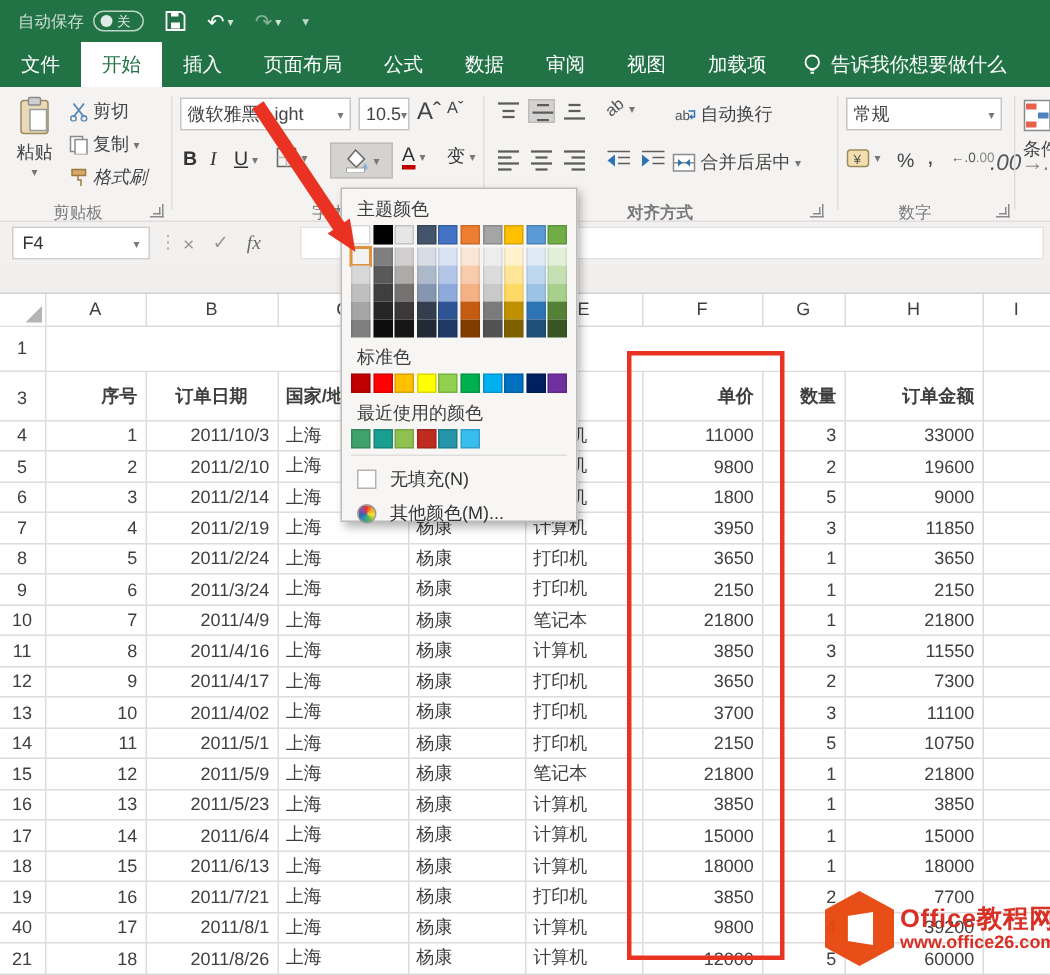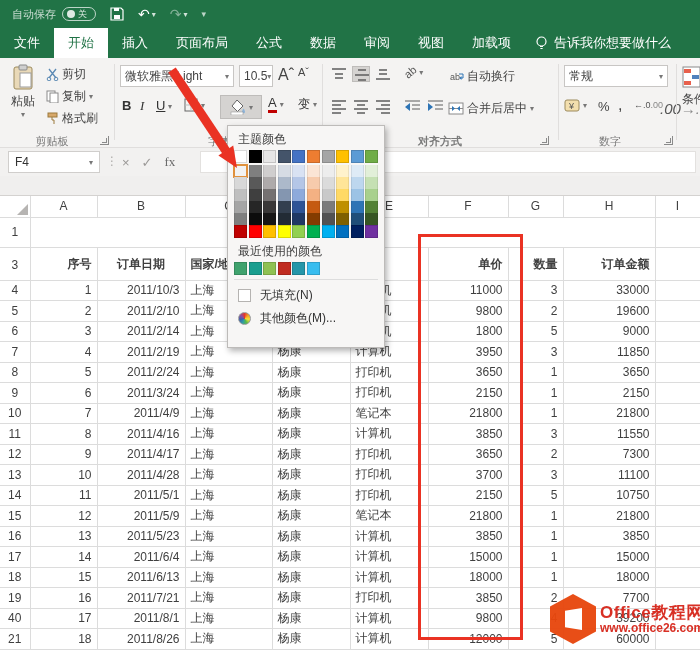--- a/index.html
+++ b/index.html
@@ -36,21 +36,21 @@
   .combo { background:#fff; border:1px solid #c8c6c4; display:flex; align-items:center; justify-content:space-between; padding:0 4px; height:22px; }
 
   .bar-icon line { stroke:#5c5c5c; stroke-width:1.5; }
   .pressed { background:#d5d3d1; border:1px solid #bebcba; }
 
   
   .formulabar { position:absolute; left:0; top:148px; width:700px; height:28px; background:#f2f1f0; display:flex; align-items:center; }
   .namebox { position:absolute; left:8px; top:3px; width:92px; height:22px; background:#fff; border:1px solid #d0cecc; display:flex; align-items:center; justify-content:space-between; padding:0 6px; font-size:12px; color:#333; }
   .fbar-dots { position:absolute; left:106px; top:6px; color:#b0aeac; font-size:12px; }
   .fbar-btns { position:absolute; left:122px; top:3px; display:flex; gap:12px; align-items:center; height:22px; color:#9a9896; font-size:13px; }
-  .fx { font-family:"Liberation Serif",serif; color:#6a6a6a; }
+  .fx { font-family:"Liberation Serif",serif; font-style:italic; color:#6a6a6a; }
   .fbar-input { position:absolute; left:200px; top:3px; width:496px; height:22px; background:#fff; border:1px solid #e3e1df; }
   .subband { position:absolute; left:0; top:176px; width:700px; height:20px; background:#f0efee; border-bottom:1px solid #d4d2d0; }
 
   
   .sheet { position:absolute; left:0; top:196px; width:700px; height:454px; background:#fff; }
   table.grid { border-collapse:collapse; table-layout:fixed; width:700px; }
   table.grid td { overflow:hidden; white-space:nowrap; font-size:12px; color:#3f3f3f; padding:0 5px; height:20.5px; border-right:1px solid #dcdcdc; border-bottom:1px solid #dcdcdc; background:#fff; }
   td.hdr { background:#f1f1f1; color:#6b6b6b; text-align:center; font-size:12px; border-right:1px solid #cfcfcf; border-bottom:1px solid #cfcfcf; padding:0; }
   td.corner { position:relative; background:#f1f1f1; }
   td.corner:after { content:""; position:absolute; right:2px; bottom:2px; border-left:11px solid transparent; border-bottom:11px solid #b6b4b2; }
@@ -162,21 +162,21 @@
       <span class="ribtxt">剪切</span>
     </div>
     <div style="position:absolute;left:46px;top:30px;justify-content:flex-end;" class="ribbtn">
       <svg width="13" height="13" viewBox="0 0 13 13">
           <rect x="1" y="1" width="8" height="10" fill="#fff" stroke="#8a8a8a"></rect>
           <rect x="4" y="3" width="8" height="10" fill="#fff" stroke="#8a8a8a"></rect>
         </svg>
       <span class="ribtxt">复制</span>
       <span class="drop">▾</span>
     </div>
-    <div style="position:absolute;left:46px;top:52px;" class="ribbtn">
+    <div style="position:absolute;left:46px;top:52px;font-style:italic;" class="ribbtn">
       <svg width="13" height="13" viewBox="0 0 13 13">
           <rect x="2" y="1" width="9" height="4" fill="#d7a86a" stroke="#9c7a3d"></rect>
           <path d="M6 5v3h2v4" stroke="#9c7a3d" fill="none"></path>
         </svg>
       <span class="ribtxt">格式刷</span>
     </div>
     <div class="grp-label" style="left:22px;width:60px;">剪贴板</div>
     <div class="launcher" style="left:100px;"></div>
     <div class="rib-sep" style="left:114px;"></div>
 
@@ -504,21 +504,21 @@
             <td class="l">杨康</td>
             <td class="l">打印机</td>
             <td class="r selcol">3650</td>
             <td class="r">2</td>
             <td class="r dashR">7300</td>
             <td class="outside"></td>
           </tr>
           <tr>
             <td class="hdr">13</td>
             <td class="r">10</td>
-            <td class="r">2011/4/28</td>
+            <td class="r">2011/4/02</td>
             <td class="l">上海</td>
             <td class="l">杨康</td>
             <td class="l">打印机</td>
             <td class="r selcol">3700</td>
             <td class="r">3</td>
             <td class="r dashR">11100</td>
             <td class="outside"></td>
           </tr>
           <tr>
             <td class="hdr">14</td>
@@ -707,20 +707,21 @@
           <div class="vsw" style="background: rgb(31, 78, 121);"></div>
         </div>
         <div class="varcol">
           <div class="vsw" style="background: rgb(226, 239, 217);"></div>
           <div class="vsw" style="background: rgb(197, 224, 179);"></div>
           <div class="vsw" style="background: rgb(168, 208, 141);"></div>
           <div class="vsw" style="background: rgb(83, 129, 53);"></div>
           <div class="vsw" style="background: rgb(55, 86, 35);"></div>
         </div>
       </div>
+    <div class="pal-label">标准色</div>
     <div class="swrow" id="stdrow">
         <div class="sw" style="background: rgb(192, 0, 0);"></div>
         <div class="sw" style="background: rgb(255, 0, 0);"></div>
         <div class="sw" style="background: rgb(255, 192, 0);"></div>
         <div class="sw" style="background: rgb(255, 255, 0);"></div>
         <div class="sw" style="background: rgb(146, 208, 80);"></div>
         <div class="sw" style="background: rgb(0, 176, 80);"></div>
         <div class="sw" style="background: rgb(0, 176, 240);"></div>
         <div class="sw" style="background: rgb(0, 112, 192);"></div>
         <div class="sw" style="background: rgb(0, 32, 96);"></div>

